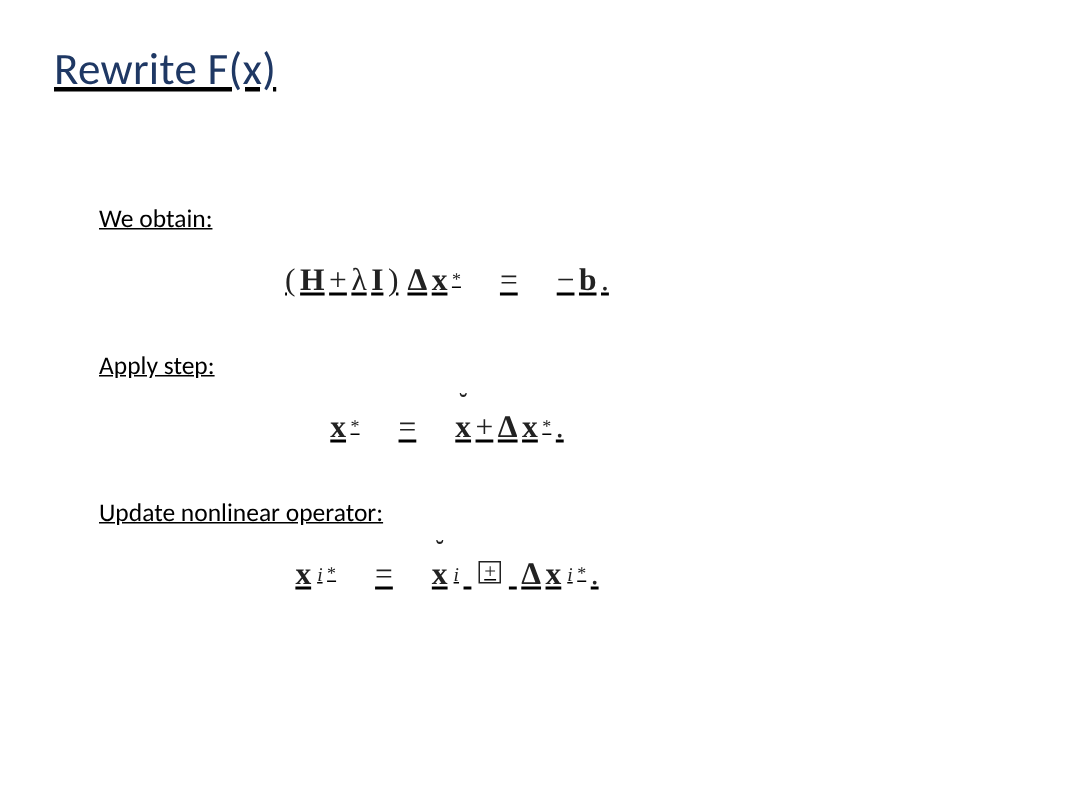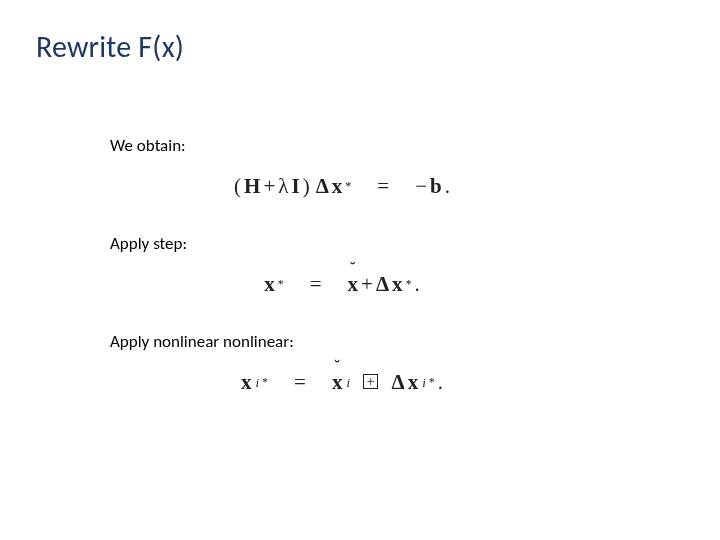--- a/index.html
+++ b/index.html
@@ -8,30 +8,31 @@
     height: 540px;
     background: #fff;
     font-family: Calibri, "Segoe UI", Arial, sans-serif;
     overflow: hidden;
   }
   .slide {
     position: relative;
     width: 720px;
     height: 540px;
     padding: 28px 36px;
+    text-decoration: underline;
   }
   .title {
     font-size: 30px;
     color: #1f3864;
     font-weight: 400;
     margin-bottom: 70px;
     letter-spacing: 0.2px;
   }
   .content {
-    margin-left: 74px;
+    margin-left: 30px;
     font-size: 17px;
     color: #000;
   }
   .label {
     margin-bottom: 18px;
   }
   .eq-row {
     display: flex;
     align-items: center;
     justify-content: center;
@@ -126,21 +127,21 @@
       <span class="eq-right">
         <span class="mb breve">x</span>
         <span> + </span>
         <span class="mb">Δ</span>
         <span class="mb">x</span>
         <span class="sup">*</span>
         <span>.</span>
       </span>
     </div>
 
-    <div class="label">Apply nonlinear nonlinear:</div>
+    <div class="label">Update nonlinear operator:</div>
 
     <div class="eq-row">
       <span class="eq-left">
         <span class="mb">x</span>
         <span class="sub sub-i">i</span>
         <span class="sup">*</span>
       </span>
       <span class="eq-eq">=</span>
       <span class="eq-right">
         <span class="mb breve">x</span>

